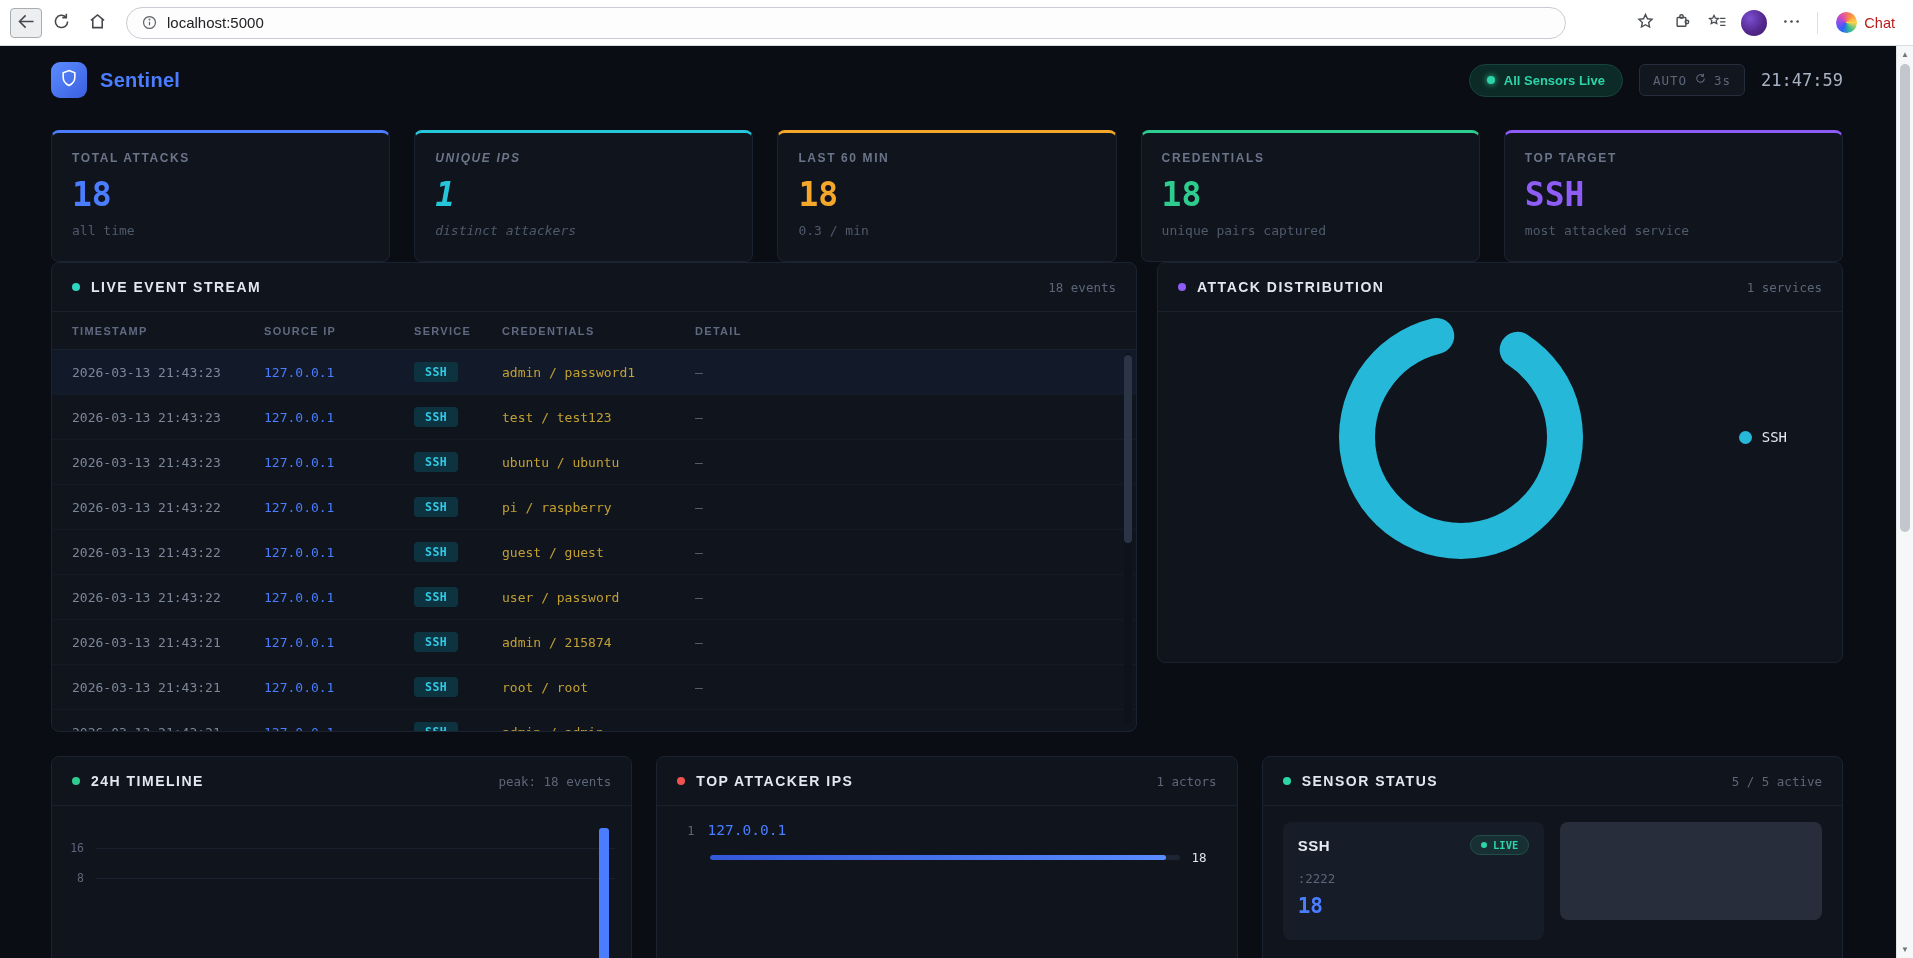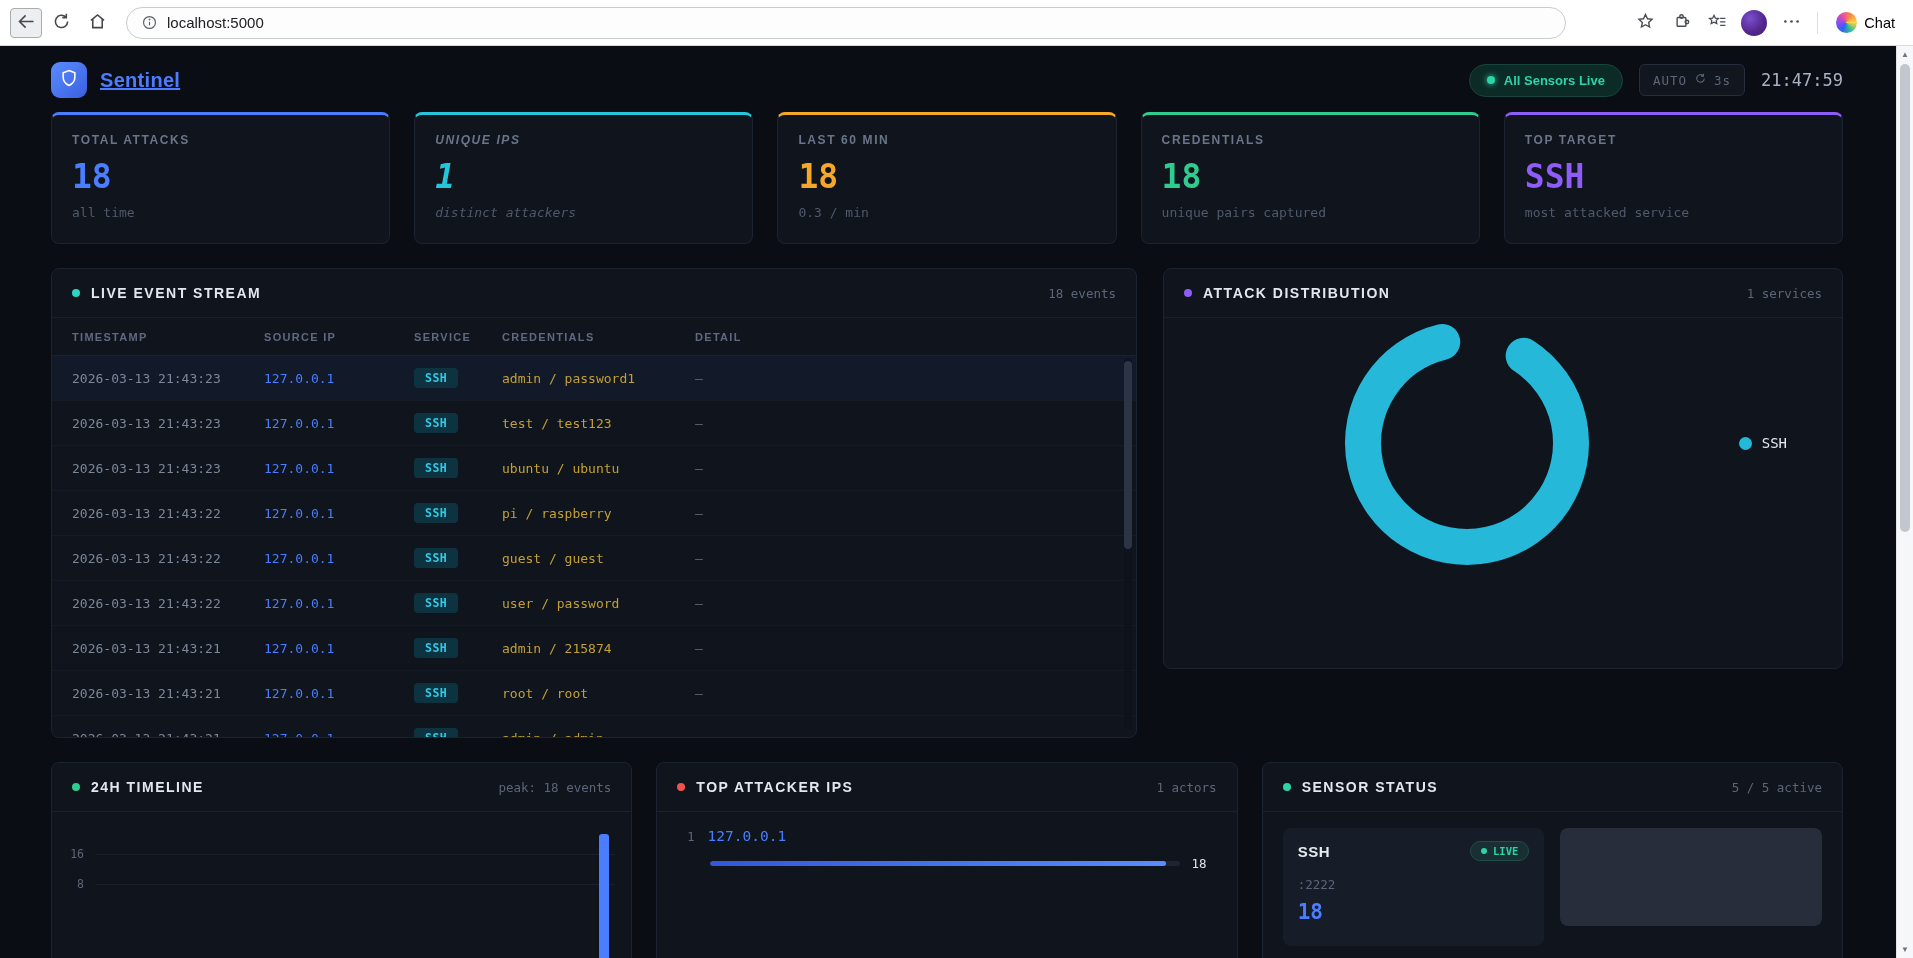--- a/index.html
+++ b/index.html
@@ -36,21 +36,21 @@
     background:transparent; border:none; color:#494d52; cursor:pointer; padding:0;
   }
   .avatar {
     width:26px; height:26px; border-radius:50%;
     background:radial-gradient(circle at 35% 32%, #7a4fd0 0%, #55288f 55%, #3d1c69 100%);
     margin:0 4px; border:none; cursor:pointer;
   }
   .divider { width:1px; height:22px; background:#dcdee1; margin:0 6px; }
   .chat-btn {
     display:flex; align-items:center; gap:7px; border:none; background:transparent;
-    padding:5px 8px; font-size:14.5px; color:#000000; cursor:pointer;
+    padding:5px 8px; font-size:14.5px; color:#b91c1c; cursor:pointer;
     font-family:"Liberation Sans", sans-serif;
   }
   .copilot-ic {
     width:21px; height:21px; border-radius:50%;
     background:conic-gradient(from 210deg, #2a63f6, #8a4df0, #e44fa3, #f78c42, #ffd24a, #35c08f, #2a63f6);
   }
 
   
   .scrollbar {
     position:absolute; top:46px; right:0; width:17px; height:912px;
@@ -69,46 +69,46 @@
   .wrap { padding:0 53px 0 51px; }
 
   .app-header { display:flex; align-items:center; padding:16px 0 12px; }
   .brand { display:flex; align-items:center; gap:13px; }
   .logo {
     width:36px; height:36px; border-radius:9px;
     background:linear-gradient(135deg,#5b8cff,#3a5fe0);
     display:flex; align-items:center; justify-content:center;
   }
   .logo svg { width:20px; height:20px; }
-  .app-name { font-size:20px; font-weight:bold; color:#4a7dff; letter-spacing:.3px;text-decoration:underline; }
+  .app-name { font-size:20px; font-weight:bold; color:#4a7dff; letter-spacing:.3px; }
   .header-right { margin-left:auto; display:flex; align-items:center; gap:16px; }
   .live-badge {
     display:flex; align-items:center; gap:9px; background:#0c2b26; border:1px solid #17443c;
     color:#2dd4a8; padding:8px 17px; border-radius:18px; font-size:13px; font-weight:bold;
   }
   .live-dot { width:8px; height:8px; border-radius:50%; background:#2dd4a8; box-shadow:0 0 6px #2dd4a8; }
   .auto-pill {
     display:flex; align-items:center; gap:7px; border:1px solid #262e3d; background:#11161f;
     color:#5d6678; padding:7px 13px; border-radius:6px; font-size:12.5px; letter-spacing:1px;
     font-family:"DejaVu Sans Mono", monospace; cursor:pointer;
   }
   .clock { font-family:"DejaVu Sans Mono", monospace; font-size:17px; color:#a9b2c4; }
 
   
-  .stats-row { display:flex; gap:24px; margin-top:2px; }
+  .stats-row { display:flex; gap:24px; margin-top:20px; }
   .stat-card {
     flex:1; height:132px; background:#10141d; border:1px solid #1c2330;
     border-top:3px solid #4a7dff; border-radius:8px; padding:18px 20px;
   }
   .stat-label { font-size:12px; font-weight:bold; letter-spacing:1.6px; color:#6b7589; }
   .stat-value { font-family:"DejaVu Sans Mono", monospace; font-size:33px; font-weight:bold; margin-top:10px; }
   .stat-sub { font-family:"DejaVu Sans Mono", monospace; font-size:13px; color:#4f5a6b; margin-top:9px; }
 
   
-  .main-row { display:flex; gap:26px; margin-top:24px; }
+  .main-row { display:flex; gap:20px; }
   .panel { background:#0f141d; border:1px solid #1c2330; border-radius:8px; position:relative; }
   .events-panel { width:1086px; height:470px; overflow:hidden; }
   .dist-panel { flex:1; height:401px; overflow:hidden; }
   .panel-head { display:flex; align-items:center; padding:16px 20px; border-bottom:1px solid #1a202c; }
   .panel-dot { width:8px; height:8px; border-radius:50%; margin-right:11px; background:#2dd4bf; }
   .panel-title { font-size:14px; font-weight:bold; color:#e2e7f0; letter-spacing:1.5px; }
   .panel-meta { margin-left:auto; font-family:"DejaVu Sans Mono", monospace; font-size:12.5px; color:#5d6678; }
 
   
   table { width:100%; border-collapse:collapse; table-layout:fixed; }

